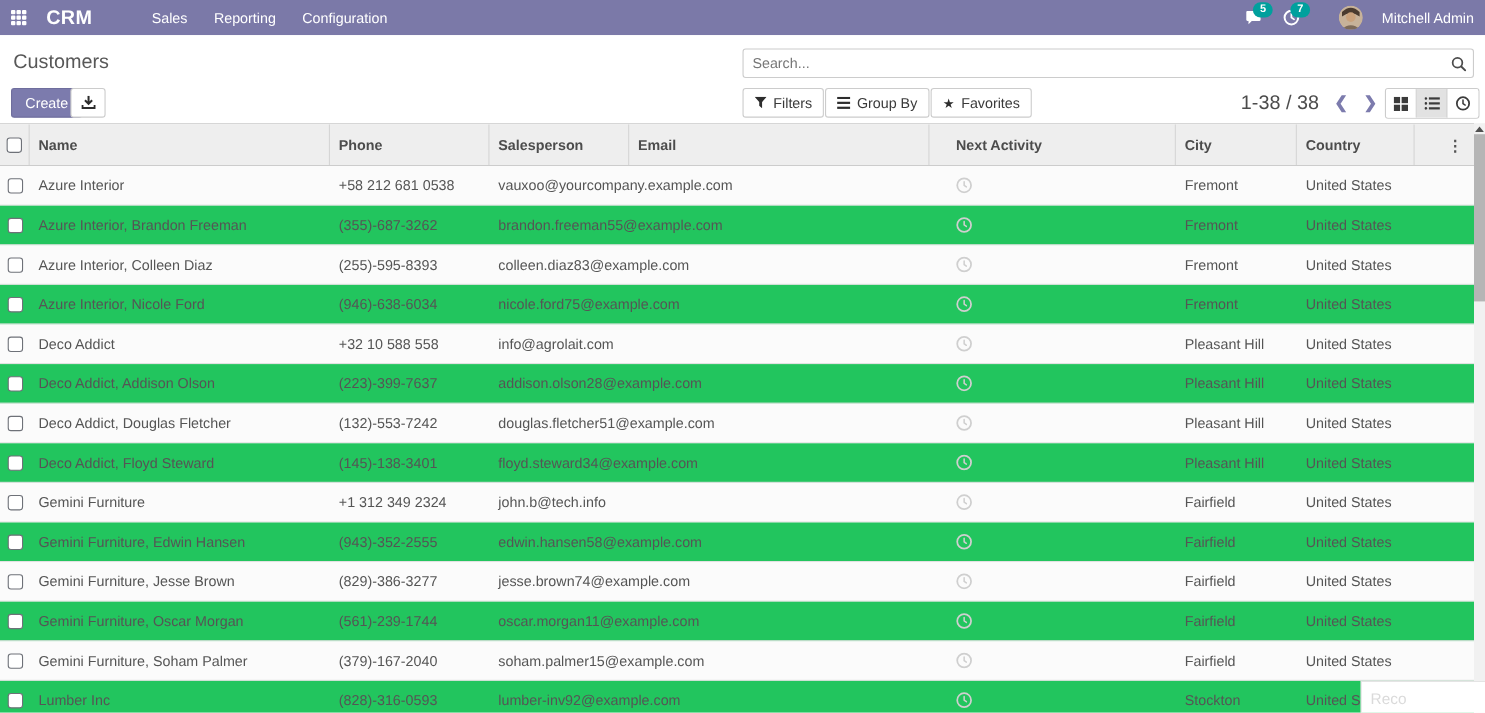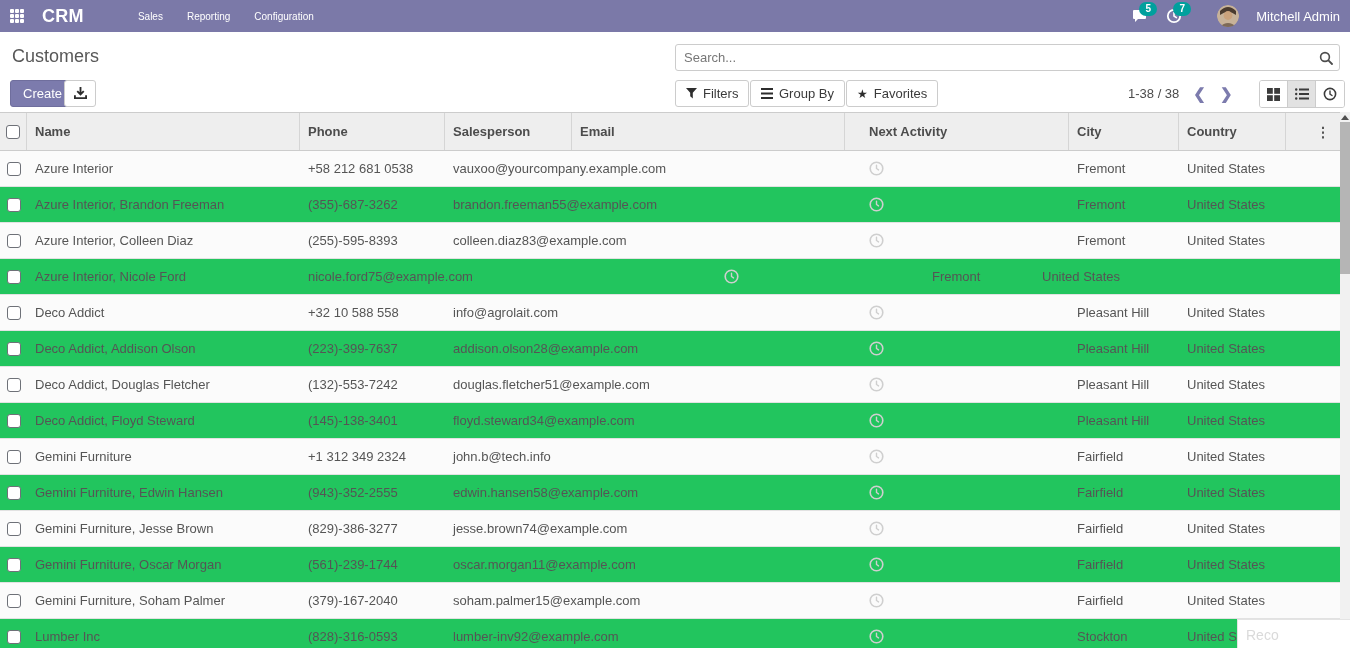--- a/index.html
+++ b/index.html
@@ -8,21 +8,21 @@
   .app { position:relative; width:1350px; height:648px; }
 
   
   .navbar { position:absolute; top:0; left:0; right:0; height:32px;
     background:#7b79a8; display:flex; align-items:center; color:#fff; }
   .apps-btn { width:34px; height:32px; display:flex; align-items:center; justify-content:center; cursor:pointer; }
   .apps-grid { display:grid; grid-template-columns:repeat(3,4px); grid-template-rows:repeat(3,4px); gap:1px; }
   .apps-grid i { background:#fff; border-radius:1px; }
   .brand { font-size:18px; font-weight:bold; padding:0 14px 0 8px; letter-spacing:.3px; cursor:pointer; }
   .nav-menus { display:flex; align-items:center; margin-left:28px; height:100%; }
-  .nav-menu { padding:0 12px; height:100%; display:flex; align-items:center; cursor:pointer; font-size:10px; }
+  .nav-menu { padding:0 12px; height:100%; display:flex; align-items:center; cursor:pointer; font-size:13px; }
   .nav-right { margin-left:auto; display:flex; align-items:center; height:100%; }
   .systray-item { position:relative; width:34px; height:32px; display:flex; align-items:center; justify-content:center; cursor:pointer; }
   .badge-pill { position:absolute; top:2px; right:0px; min-width:18px; height:14px; padding:0 4px;
     background:#00a09d; color:#fff; border-radius:8px; font-size:10px; line-height:14px;
     text-align:center; font-weight:bold; }
   .user-zone { display:flex; align-items:center; gap:7px; padding:0 10px 0 26px; cursor:pointer; }
   .avatar { width:22px; height:22px; border-radius:50%; overflow:hidden; flex:0 0 auto; }
   .user-name { font-size:13px;margin-left:10px; }
 
   
@@ -38,21 +38,21 @@
   .cp-row { position:absolute; top:48px; left:0; right:0; height:28px; }
   .btn { display:inline-flex; align-items:center; justify-content:center; gap:6px; height:27px;
     border:1px solid #ccc; border-radius:3px; background:#fff; color:#3a3a3a; font-size:13px;
     padding:0 10px; cursor:pointer; vertical-align:top; }
   .btn-create { position:absolute; left:10px; background:#7c7bad; border-color:#6f6e9d; color:#fff; padding:12px 12px; }
   .btn-export { position:absolute; left:64px; width:32px; padding:0; }
   .btn-filters { position:absolute; left:675px; }
   .btn-groupby { position:absolute; left:750px; }
   .btn-favorites { position:absolute; left:846px; }
   .pager { position:absolute; left:1128px; top:0; height:27px; display:flex; align-items:center; gap:14px; }
-  .pager-value { color:#4c4c4c; font-size:13px;text-align:right; }
+  .pager-value { color:#4c4c4c; font-size:18px;text-align:right; }
   .pager-arrow { color:#7c7bad; font-size:15px; font-weight:bold; cursor:pointer; line-height:27px; }
   .switcher { position:absolute; left:1259px; top:0; display:flex; border:1px solid #ccc; border-radius:3px; overflow:hidden; }
   .switch-btn { width:28px; height:26px; display:flex; align-items:center; justify-content:center;
     background:#fff; cursor:pointer; border-right:1px solid #ccc; }
   .switch-btn:last-child { border-right:0; }
   .switch-btn.active { background:#e2e2e2; }
 
   
   .table-wrap { position:absolute; top:112px; left:0; right:10px; bottom:0; overflow:hidden; border-top:1px solid #ccc; }
   .thead { display:flex; height:38px; background:#eee; border-bottom:1px solid #ccc;text-align:right; }
@@ -287,20 +287,21 @@
       </div>
       <div class="td col-city">Fremont</div>
       <div class="td col-country">United States</div>
       <div class="td col-extra"></div>
     </div>
         <div class="trow">
       <div class="td col-check">
         <span class="checkbox"></span>
       </div>
       <div class="td col-name">Azure Interior, Nicole Ford</div>
+      <div class="td col-phone">(946)-638-6034</div>
       <div class="td col-email">nicole.ford75@example.com</div>
       <div class="td col-sales"></div>
       <div class="td col-activity">
         <svg width="15" height="15" viewBox="0 0 15 15">
           <circle cx="7.5" cy="7.5" r="6.3" fill="none" stroke="#cfcfcf" stroke-width="1.6"></circle>
           <path d="M7.5 4.3v3.2l2 1.4" fill="none" stroke="#cfcfcf" stroke-width="1.4" stroke-linecap="round"></path>
         </svg>
       </div>
       <div class="td col-city">Fremont</div>
       <div class="td col-country">United States</div>

